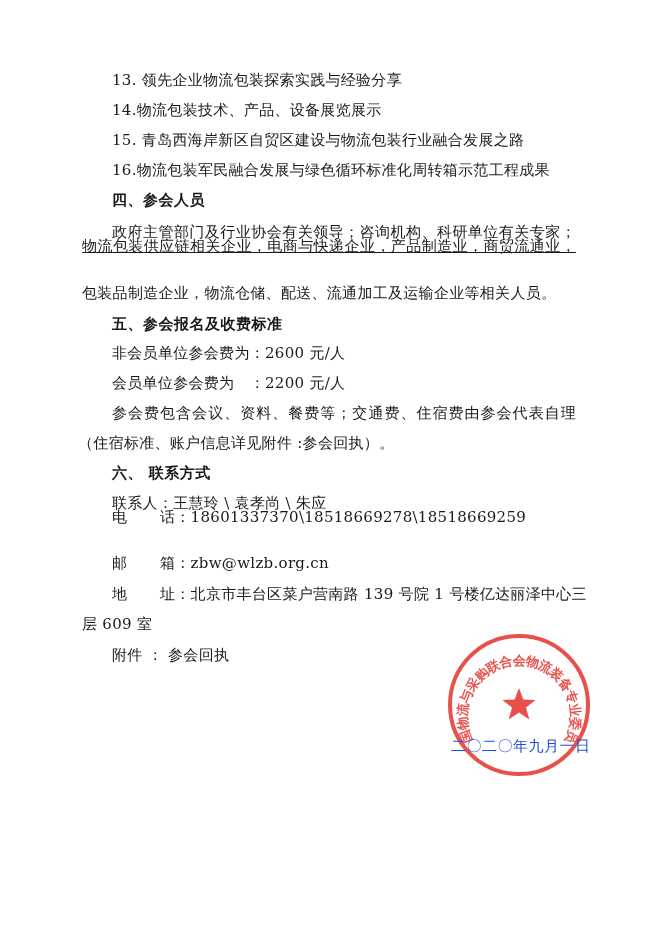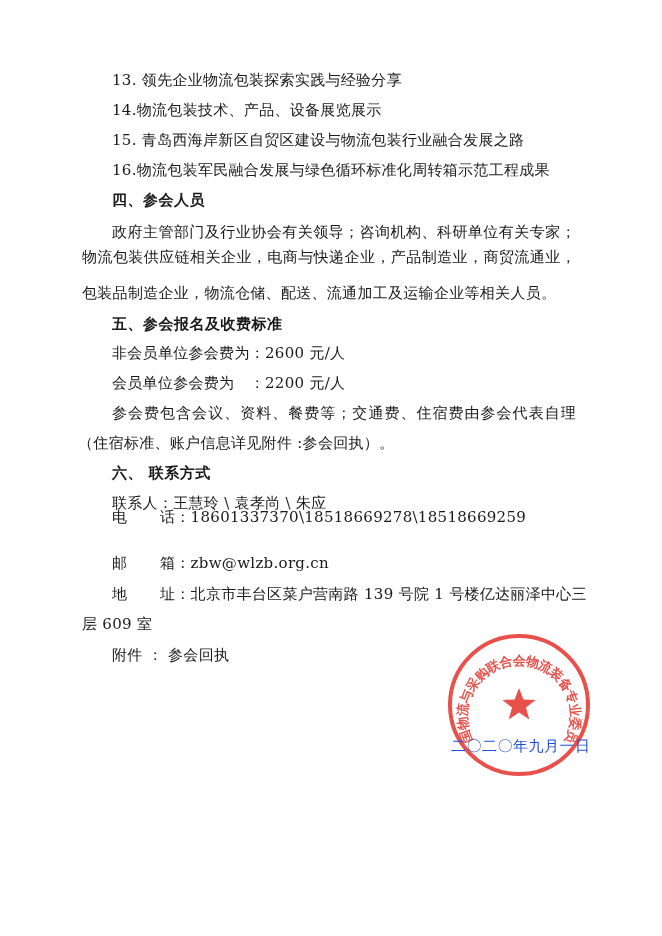--- a/index.html
+++ b/index.html
@@ -81,21 +81,21 @@
   </div>
   <div class="line indent" style="top:125px;">
     <span>15. </span><span>青岛西海岸新区自贸区建设与物流包装行业融合发展之路</span>
   </div>
   <div class="line indent" style="top:155px;">
     <span>16.</span><span>物流包装军民融合发展与绿色循环标准化周转箱示范工程成果</span>
   </div>
 
   <div class="line indent heading" style="top:185px;">四、参会人员</div>
   <div class="line indent justify" style="top:217px;">政府主管部门及行业协会有关领导；咨询机构、科研单位有关专家；</div>
-  <div class="line justify" style="top:242px;">物流包装供应链相关企业，电商与快递企业，产品制造业，商贸流通业，</div>
+  <div class="line justify" style="top:231px;text-decoration:underline;">物流包装供应链相关企业，电商与快递企业，产品制造业，商贸流通业，</div>
   <div class="line" style="top:278px;">包装品制造企业，物流仓储、配送、流通加工及运输企业等相关人员。</div>
 
   <div class="line indent heading" style="top:309px;">五、参会报名及收费标准</div>
   <div class="line indent" style="top:338px;">非会员单位参会费为：2600 元/人</div>
   <div class="line indent" style="top:368px;">会员单位参会费为　：2200 元/人</div>
   <div class="line indent justify" style="top:398px;">参会费包含会议、资料、餐费等；交通费、住宿费由参会代表自理</div>
   <div class="line indent heading" style="top:458px;">六、 联系方式</div>
 
   <div class="line" style="top:428px; left:78px;">（住宿标准、账户信息详见附件 :参会回执）。</div>
   <div class="line indent" style="top:488px;">联系人：王慧玲 \ 袁孝尚 \ 朱应</div>

